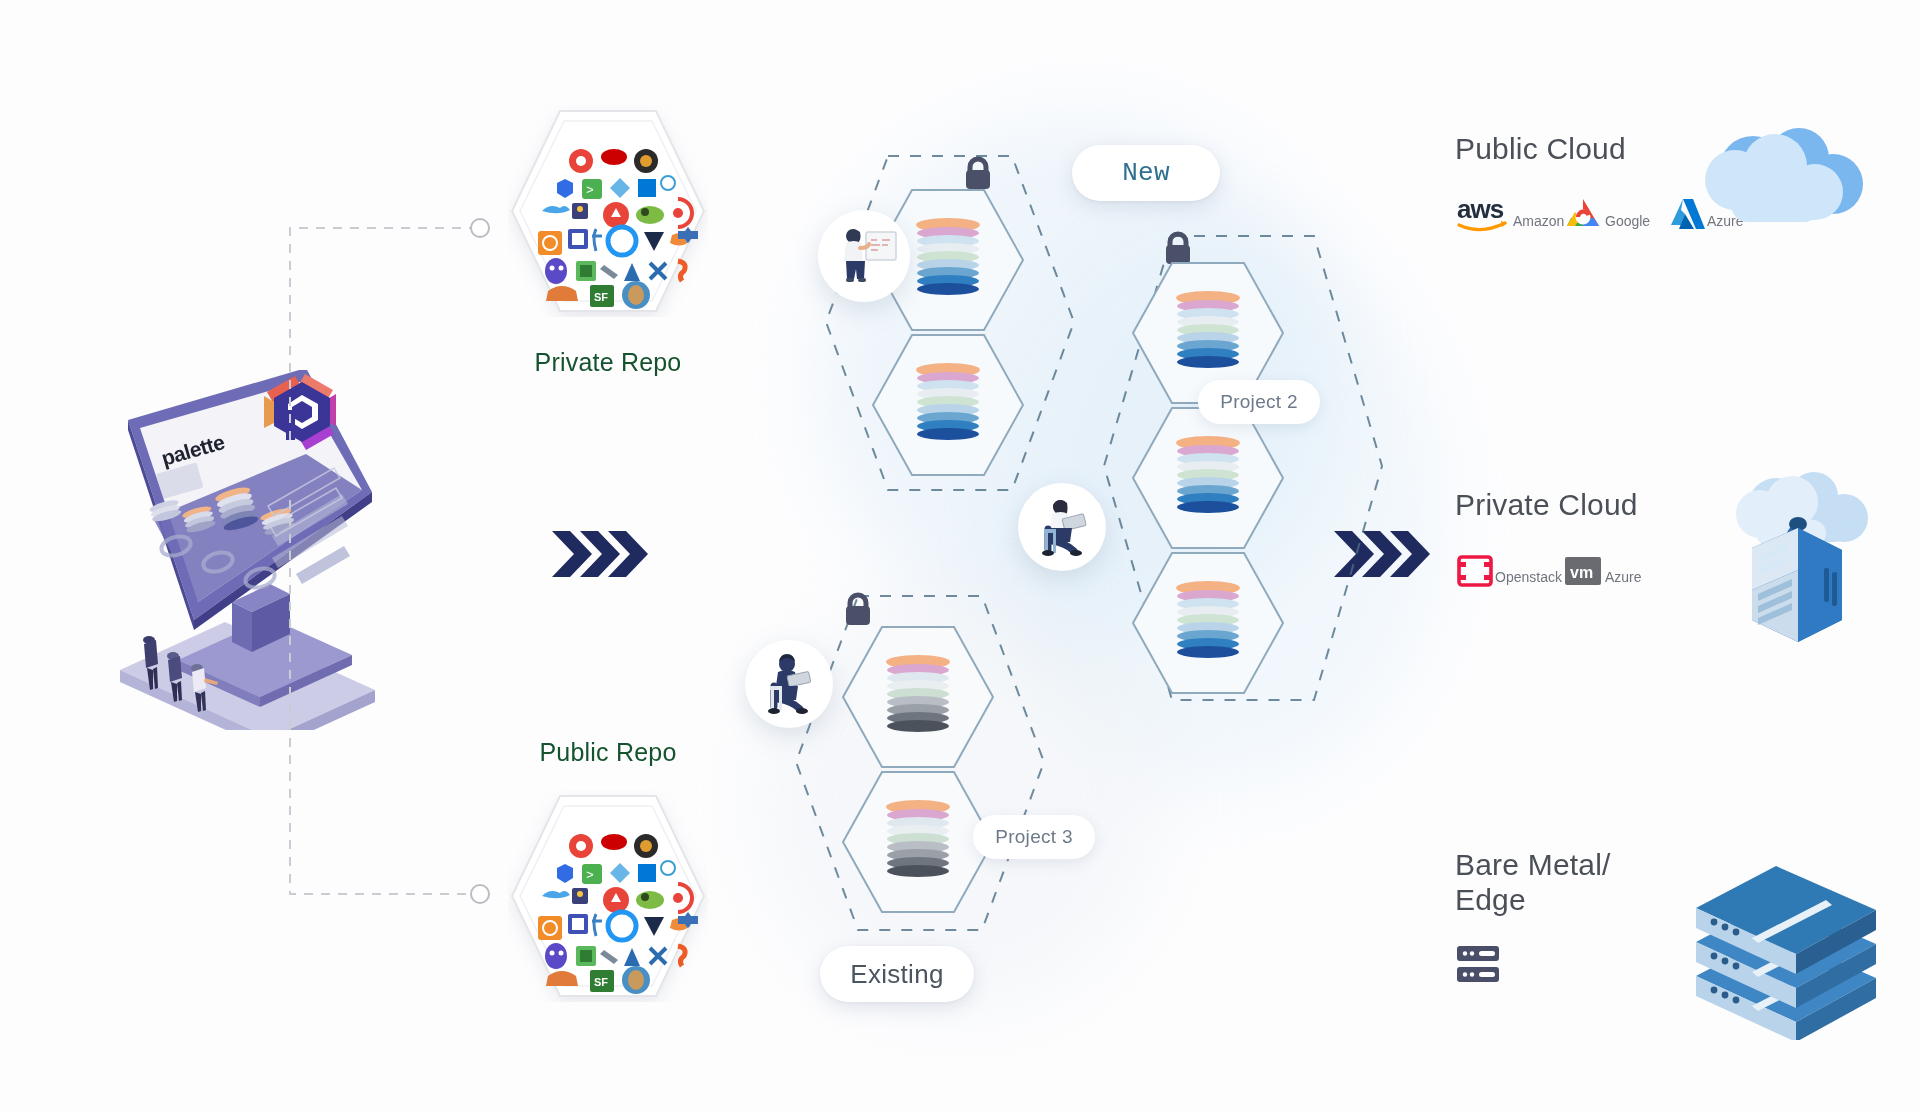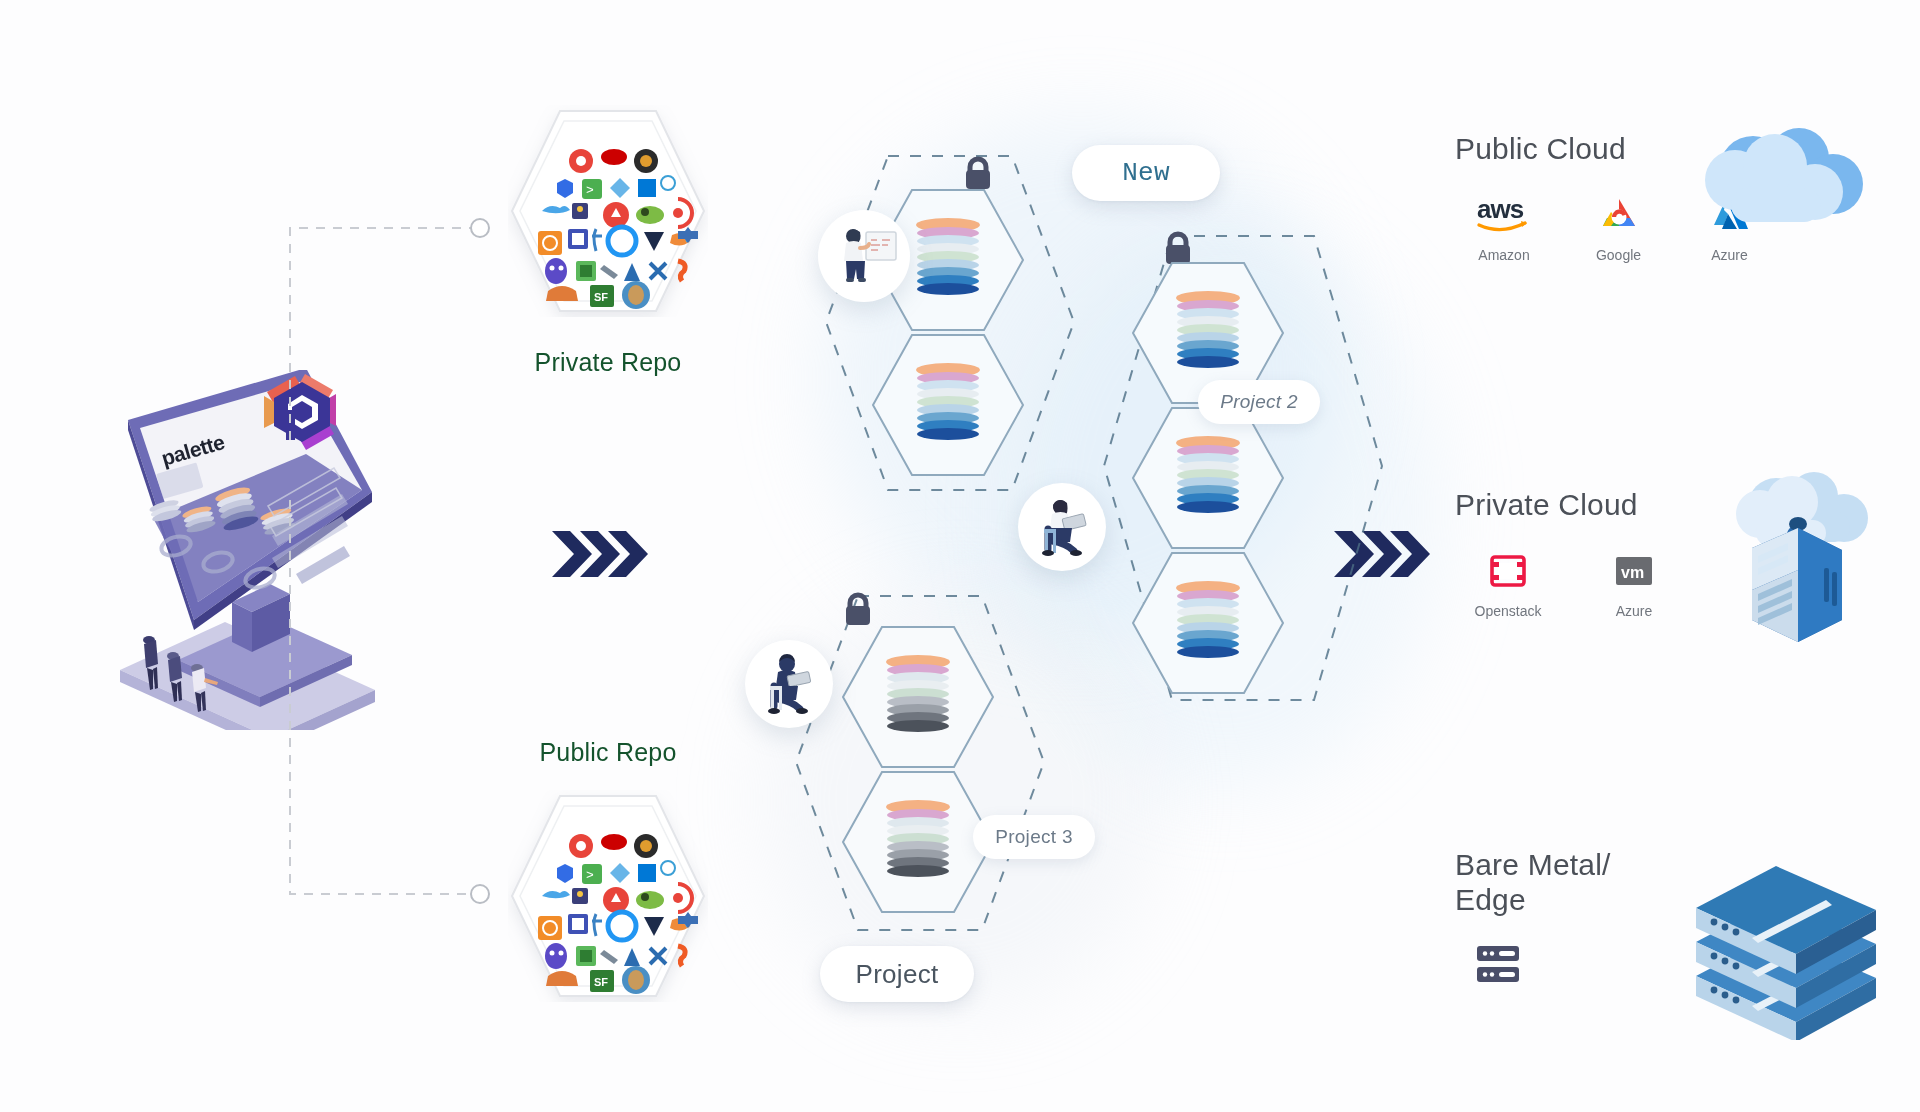--- a/index.html
+++ b/index.html
@@ -48,21 +48,21 @@
   
   .avatar{
     background:#fff;border-radius:50%;
     box-shadow:0 8px 24px rgba(120,140,165,.22);
     overflow:hidden;display:flex;align-items:center;justify-content:center;
   }
 
   
   .rc-title{font-size:30px;color:#4b5058;font-weight:400;line-height:1.16;letter-spacing:.2px;}
   .vend{display:flex;align-items:flex-start;gap:40px;}
-  .vend-item{display:flex;flex-direction:column;align-items:center;width:66px;margin-left:20px;}
+  .vend-item{display:flex;align-items:center;width:66px;}
   .vend-name{font-size:14px;color:#71767e;margin-top:12px;white-space:nowrap;}
   .vend-logo{height:40px;display:flex;align-items:center;justify-content:center;}
 
   .aws-txt{font-family:"Liberation Sans",sans-serif;font-weight:700;font-size:26px;color:#232f3e;letter-spacing:-1px;line-height:.8;}
 </style>
 </head>
 <body>
 
 <div class="stage">
 
@@ -535,23 +535,23 @@
       <rect x="25" y="46" width="12" height="4" fill="#e3e8ee"></rect>
       <rect x="26" y="50" width="3" height="20" fill="#e3e8ee"></rect>
       <rect x="34" y="50" width="3" height="20" fill="#e3e8ee"></rect>
       <ellipse cx="57" cy="71" rx="6" ry="3" fill="#1e2333"></ellipse>
       <ellipse cx="29" cy="71" rx="6" ry="3" fill="#1e2333"></ellipse>
     </svg>
   </div>
 
   <div class="abs pill new-pill" style="left:1072px;top:145px;width:148px;height:56px;font-family:Liberation Mono, monospace;">New</div>
 
-  <div class="abs pill small proj" style="left:1198px;top:380px;width:122px;height:44px;font-style:italic;">Project 2</div>
-
-  <div class="abs pill" style="left:820px;top:946px;width:154px;height:56px;">Project</div>
+  <div class="abs pill small proj" style="left:1198px;top:380px;width:122px;height:44px;">Project 2</div>
+
+  <div class="abs pill" style="left:820px;top:946px;width:154px;height:56px;">Existing</div>
 
   <div class="abs pill small proj" style="left:973px;top:815px;width:122px;height:44px;text-align:center;">Project 3</div>
 
   <div class="abs" style="left:1455px;top:132px;width:300px;">
     <div class="rc-title">Public Cloud</div>
     <div class="vend" style="margin-top:28px;">
       <div class="vend-item">
         <div class="vend-logo">
           <svg width="58" height="38" viewBox="0 0 58 38">
             <text x="2" y="22" class="aws-txt" font-family="Liberation Sans, sans-serif" font-weight="700" font-size="23" fill="#232f3e" letter-spacing="-1">aws</text>

